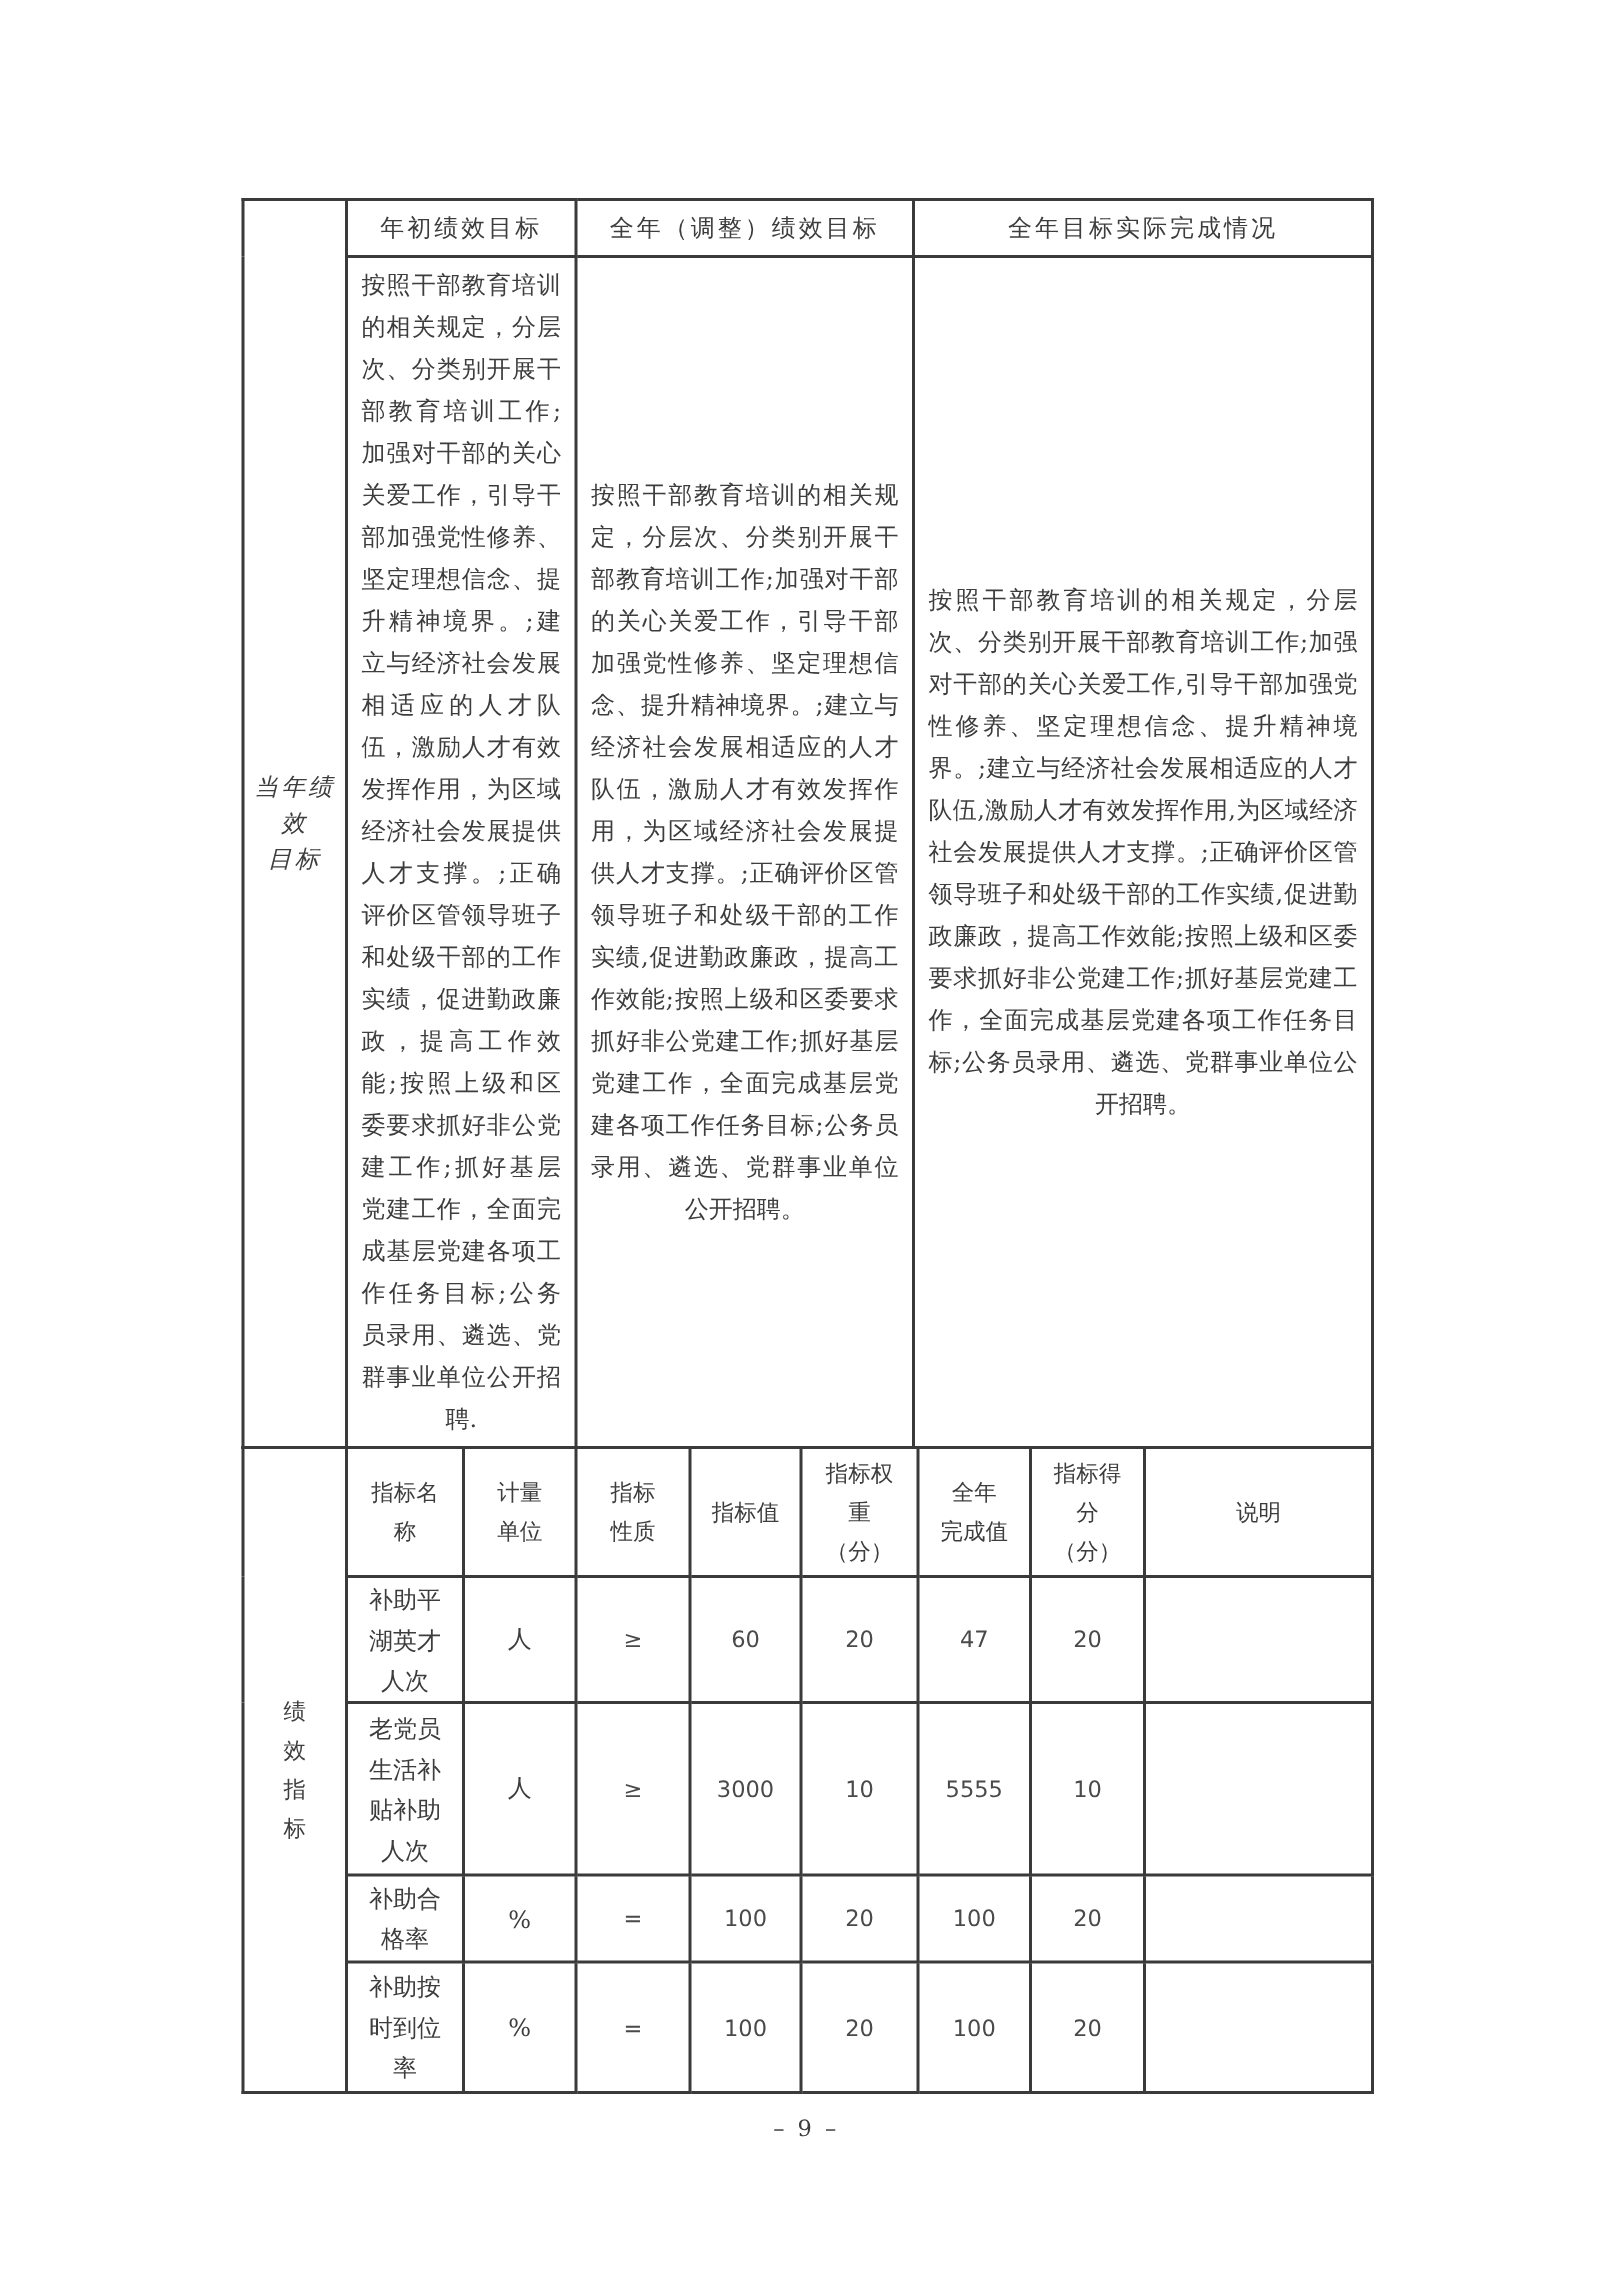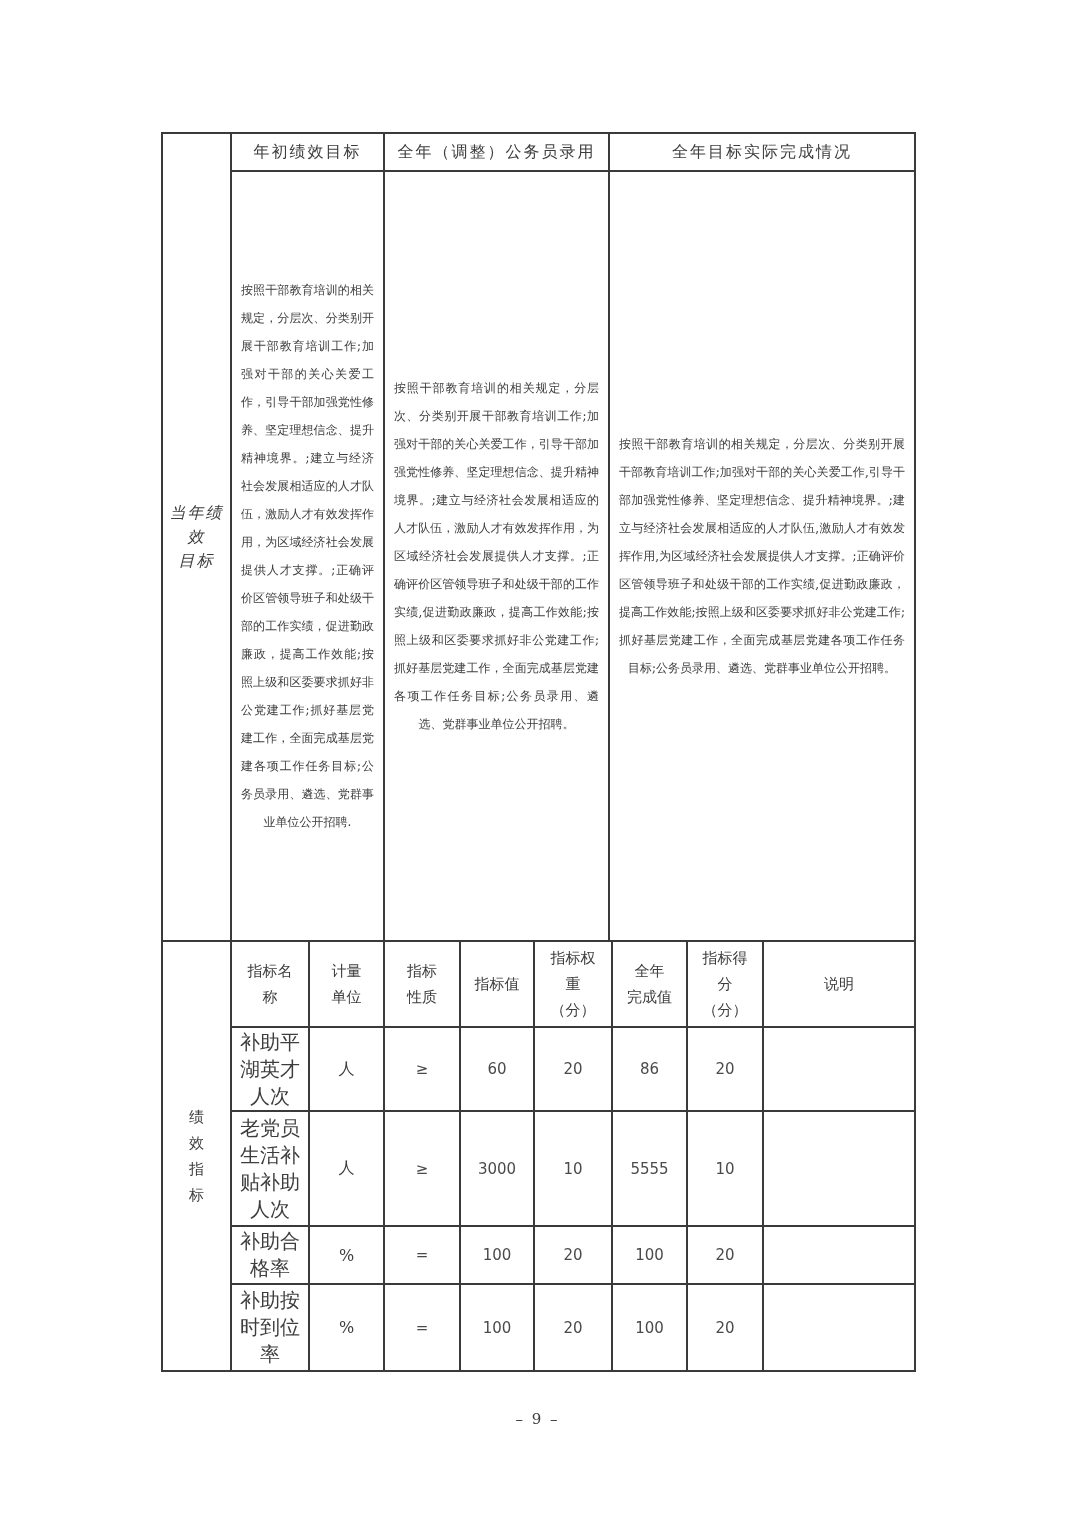--- a/index.html
+++ b/index.html
@@ -23,32 +23,32 @@
     overflow:hidden;
   }
   
   .hdr1 td { height:36px; font-size:16px; letter-spacing:2px;border-radius:11px; }
   .goal-row td { height:760px; }
   .v-label-goal {
     white-space:pre-line;
     font-size:15px; line-height:24px; letter-spacing:1px;font-style:italic;
   }
   .goal-text {
-    font-size:12px; line-height:28px;
+    font-size:16px; line-height:28px;
     text-align:justify; text-align-last:center;
     padding:4px 9px;
   }
   
   .tbl2 { margin-top:-2px; }
   .hdr2 td { height:84px; font-size:15px; line-height:26px; white-space:pre-line; }
   .v-label-ind {
     white-space:pre-line;
     font-size:15px; line-height:19px;
   }
-  .ind-name { white-space:pre-line; font-size:20px; line-height:27px; }
+  .ind-name { white-space:pre-line; font-size:16px; line-height:27px; }
   .num {
     font-family:"DejaVu Sans","Liberation Sans",sans-serif;
     font-size:15px; color:#4a4a4a;
   }
   .r1 td { height:82px; }
   .r2 td { height:113px;text-align:center; }
   .r3 td { height:56px; }
   .r4 td { height:85px;margin-left:24px; }
   
   .footer {
@@ -68,21 +68,21 @@
           <col style="width:153px">
           <col style="width:225px">
           <col style="width:306px">
       </colgroup>
       <tbody>
           <tr class="hdr1">
         <td rowspan="2" class="v-label-goal">当年绩
 效
 目标</td>
         <td>年初绩效目标</td>
-        <td>全年（调整）公务员录用</td>
+        <td>全年（调整）绩效目标</td>
         <td>全年目标实际完成情况</td>
       </tr>
       <tr class="goal-row">
         <td class="goal-text">按照干部教育培训的相关规定，分层次、分类别开展干部教育培训工作;加强对干部的关心关爱工作，引导干部加强党性修养、坚定理想信念、提升精神境界。;建立与经济社会发展相适应的人才队伍，激励人才有效发挥作用，为区域经济社会发展提供人才支撑。;正确评价区管领导班子和处级干部的工作实绩，促进勤政廉政，提高工作效能;按照上级和区委要求抓好非公党建工作;抓好基层党建工作，全面完成基层党建各项工作任务目标;公务员录用、遴选、党群事业单位公开招聘.</td>
         <td class="goal-text">按照干部教育培训的相关规定，分层次、分类别开展干部教育培训工作;加强对干部的关心关爱工作，引导干部加强党性修养、坚定理想信念、提升精神境界。;建立与经济社会发展相适应的人才队伍，激励人才有效发挥作用，为区域经济社会发展提供人才支撑。;正确评价区管领导班子和处级干部的工作实绩,促进勤政廉政，提高工作效能;按照上级和区委要求抓好非公党建工作;抓好基层党建工作，全面完成基层党建各项工作任务目标;公务员录用、遴选、党群事业单位公开招聘。</td>
         <td class="goal-text">按照干部教育培训的相关规定，分层次、分类别开展干部教育培训工作;加强对干部的关心关爱工作,引导干部加强党性修养、坚定理想信念、提升精神境界。;建立与经济社会发展相适应的人才队伍,激励人才有效发挥作用,为区域经济社会发展提供人才支撑。;正确评价区管领导班子和处级干部的工作实绩,促进勤政廉政，提高工作效能;按照上级和区委要求抓好非公党建工作;抓好基层党建工作，全面完成基层党建各项工作任务目标;公务员录用、遴选、党群事业单位公开招聘。</td>
       </tr>
     </tbody>
       </table>
 
@@ -122,21 +122,21 @@
         <td>说明</td>
       </tr>
       <tr class="r1">
         <td class="ind-name">补助平
 湖英才
 人次</td>
         <td>人</td>
         <td class="num">≥</td>
         <td class="num">60</td>
         <td class="num">20</td>
-        <td class="num">86</td>
+        <td class="num">47</td>
         <td class="num">20</td>
         <td></td>
       </tr>
       <tr class="r2">
         <td class="ind-name">老党员
 生活补
 贴补助
 人次</td>
         <td>人</td>
         <td class="num">≥</td>

